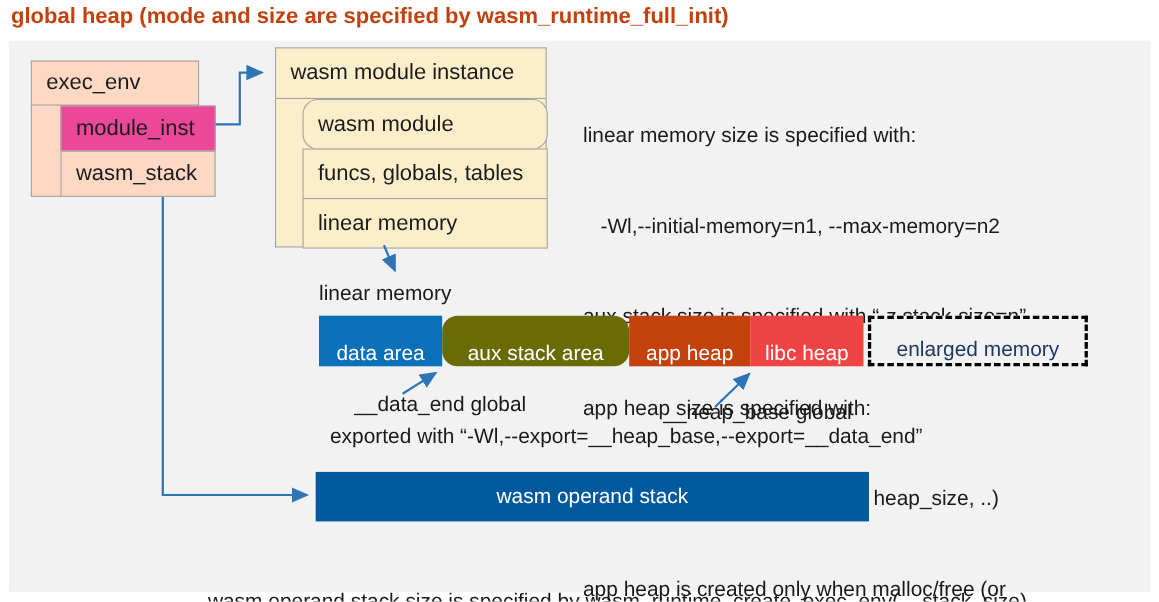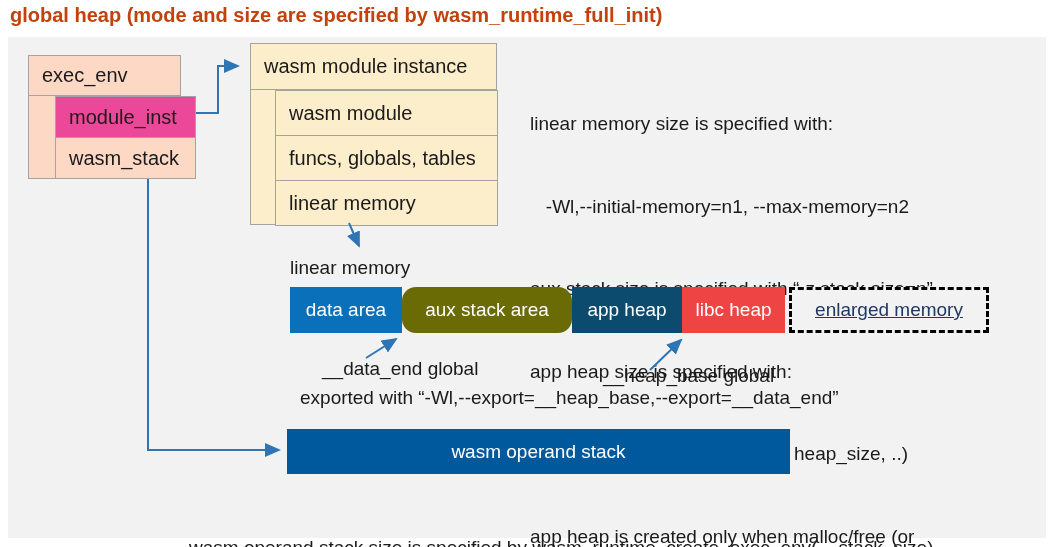--- a/index.html
+++ b/index.html
@@ -29,24 +29,24 @@
   .mod-instance { left:250px; top:43px; width:247px; height:182px; }
   .mod-instance .box-header { line-height:45px; height:46px; border-bottom:1px solid #a3a3a3; }
   .mod-instance .subbox { left:24px; width:223px; height:46px; line-height:44px; }
   .notes {
     position:absolute; left:530px; top:55px;
     font-size:19px; line-height:27.5px; white-space:pre;
   }
   .mem-label { position:absolute; left:290px; top:257px; font-size:19px; }
   .mem-bar { position:absolute; left:290px; top:287px; height:46px; display:flex; }
   .seg {
-    height:46px; display:flex; align-items:center; justify-content:center;
+    height:46px; display:flex; align-items:flex-end; justify-content:center;
     font-size:19px; white-space:nowrap;
   }
-  .seg.dashed { border:3px dashed #000; margin-left:4px; font-weight:400;text-decoration:underline; }
+  .seg.dashed { border:3px dashed #000; margin-left:4px; font-weight:400; }
   .ann { position:absolute; font-size:19px; white-space:nowrap; }
   .ann-data-end  { left:322px; top:358px; }
   .ann-heap-base { left:603px; top:365px; }
   .ann-exported  { left:300px; top:387px; }
   .operand-bar {
     position:absolute; left:287px; top:429px; width:503px; height:45px;
     display:flex; align-items:center; justify-content:center;
     color:#ffffff; font-size:19px;
   }
   .footer { position:absolute; left:189px; top:483px; font-size:19px; line-height:26px; white-space:pre; }
@@ -63,21 +63,21 @@
   <div class="panel"></div>
 
   <div class="box exec-env pink" style="background: rgb(252, 216, 197);">
     <div class="box-header">exec_env</div>
     <div class="subbox pink" style="top: 40px; background: #ec4899;">module_inst</div>
     <div class="subbox pink" style="top: 81px; background: rgb(252, 216, 197);">wasm_stack</div>
   </div>
 
   <div class="box mod-instance cream" style="background: rgb(253, 238, 203);">
     <div class="box-header">wasm module instance</div>
-    <div class="subbox cream" style="top: 46px; background: rgb(253, 238, 203);">wasm module</div>
+    <div class="subbox cream" style="top: 46px; background: rgb(253, 238, 203); border-radius: 14px;">wasm module</div>
     <div class="subbox cream" style="top: 91px; background: rgb(253, 238, 203);">funcs, globals, tables</div>
     <div class="subbox cream" style="top: 136px; background: rgb(253, 238, 203);">linear memory</div>
   </div>
 
   <div class="notes">
     <div>linear memory size is specified with:</div>
     <div>   -Wl,--initial-memory=n1, --max-memory=n2</div>
     <div>aux stack size is specified with “-z stack-size=n”</div>
     <div>app heap size is specified with:</div>
     <div>   wasm_runtime_instantiate(.., heap_size, ..)</div>
@@ -86,21 +86,21 @@
   </div>
 
   <div class="mem-label">linear memory</div>
   <div class="mem-bar">
     <div class="seg" style="width: 112px; background: rgb(10, 112, 185); color: rgb(255, 255, 255);">
         <span>data area</span>
       </div>
     <div class="seg" style="width: 170px; background: rgb(106, 107, 4); color: rgb(255, 255, 255); border-radius: 14px;">
         <span>aux stack area</span>
       </div>
-    <div class="seg" style="width: 110px; background: #0c4a6e; color: rgb(255, 255, 255);">
+    <div class="seg" style="width: 110px; background: #c2410c; color: rgb(255, 255, 255);">
         <span>app heap</span>
       </div>
     <div class="seg" style="width: 103px; background: #ef4444; color: rgb(255, 255, 255);">
         <span>libc heap</span>
       </div>
     <div class="seg dashed" style="width: 200px; background: rgb(242, 242, 242); color: rgb(31, 56, 100);">
         <span>enlarged memory</span>
       </div>
   </div>
 

